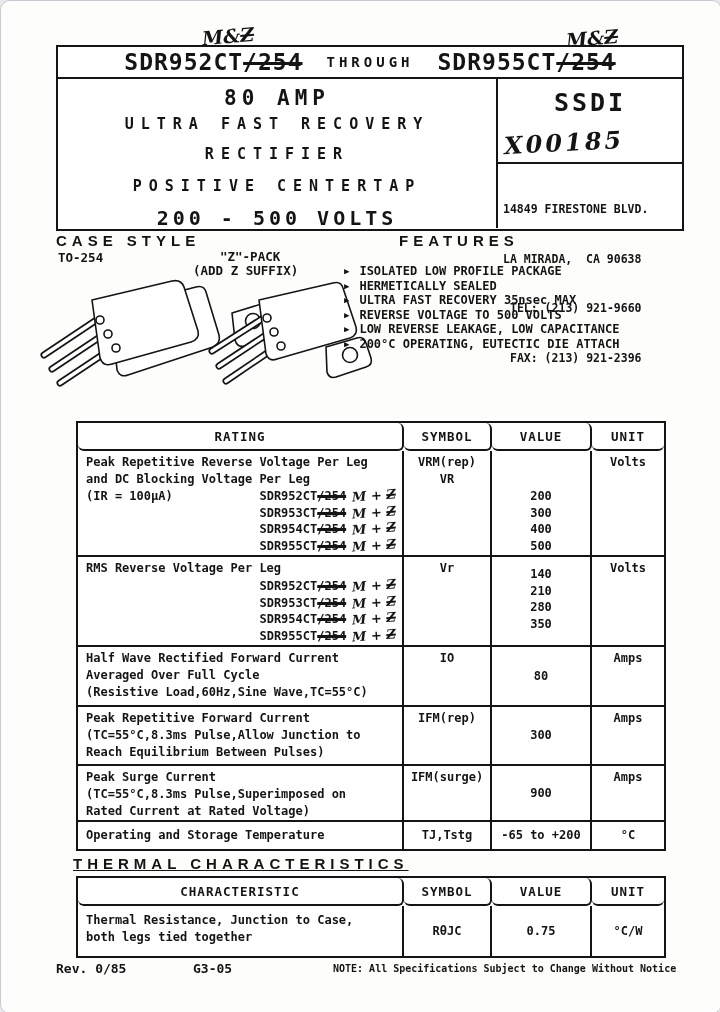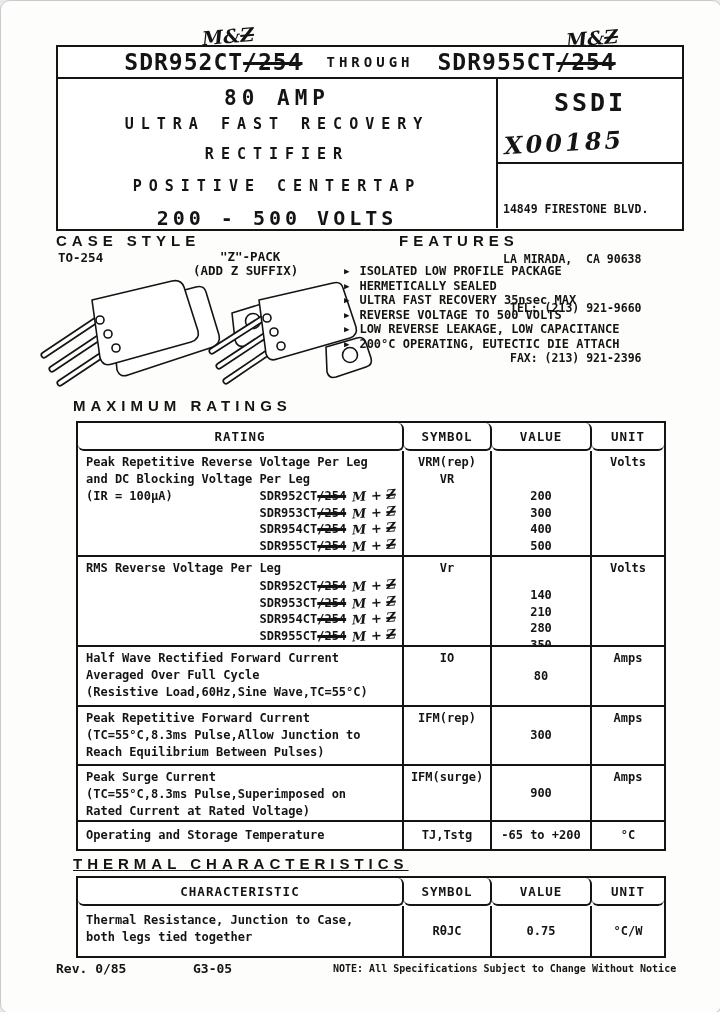--- a/index.html
+++ b/index.html
@@ -161,21 +161,20 @@
     <div class="feat-row">
         <span class="bullet">▶</span>
         <span>LOW REVERSE LEAKAGE, LOW CAPACITANCE</span>
       </div>
     <div class="feat-row">
         <span class="bullet">▶</span>
         <span>200°C OPERATING, EUTECTIC DIE ATTACH</span>
       </div>
   </div>
 
-  <div class="abs section-h" style="left:72px;top:396px;">MAXIMUM RATINGS</div>
 
   <div class="tbl">
 
     <div class="c hcell">RATING</div>
     <div class="c hcell">SYMBOL</div>
     <div class="c hcell">VALUE</div>
     <div class="c hcell lastc">UNIT</div>
 
     <div class="c">
       <div class="desc"><div>Peak Repetitive Reverse Voltage Per Leg</div><div>and DC Blocking Voltage Per Leg</div><div>(IR = 100µA)</div></div>
@@ -204,21 +203,21 @@
       <div class="desc"><div>RMS Reverse Voltage Per Leg</div></div>
       <div class="parts" style="top:21px;">
         <div><span>SDR952CT</span><span class="strike">/254</span><span class="hand rowmark"><span>M</span> <span>+</span> <span class="zx">Z</span></span></div>
         <div><span>SDR953CT</span><span class="strike">/254</span><span class="hand rowmark"><span>M</span> <span>+</span> <span class="zx">Z</span></span></div>
         <div><span>SDR954CT</span><span class="strike">/254</span><span class="hand rowmark"><span>M</span> <span>+</span> <span class="zx">Z</span></span></div>
         <div><span>SDR955CT</span><span class="strike">/254</span><span class="hand rowmark"><span>M</span> <span>+</span> <span class="zx">Z</span></span></div>
       </div>
     </div>
     <div class="c topc">Vr</div>
     <div class="c">
-      <div class="vals" style="top:30px;">
+      <div class="vals" style="top:9px;">
           <div>140</div>
           <div>210</div>
           <div>280</div>
           <div>350</div>
         </div>
     </div>
     <div class="c lastc topc">Volts</div>
 
     <div class="c">
       <div class="desc"><div>Half Wave Rectified Forward Current</div><div>Averaged Over Full Cycle</div><div>(Resistive Load,60Hz,Sine Wave,TC=55°C)</div></div>

